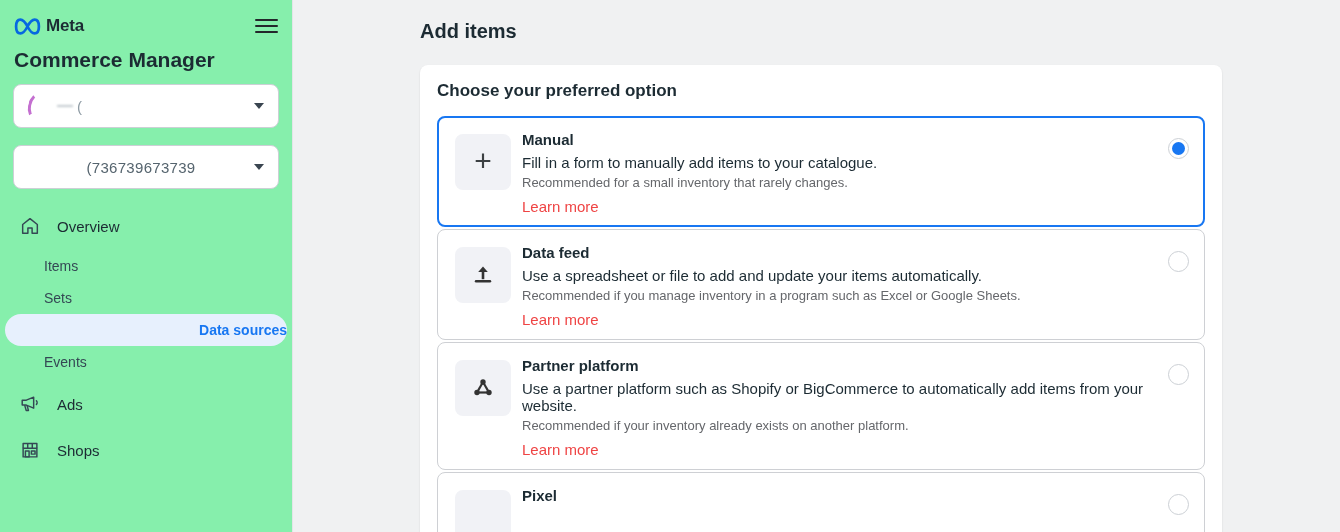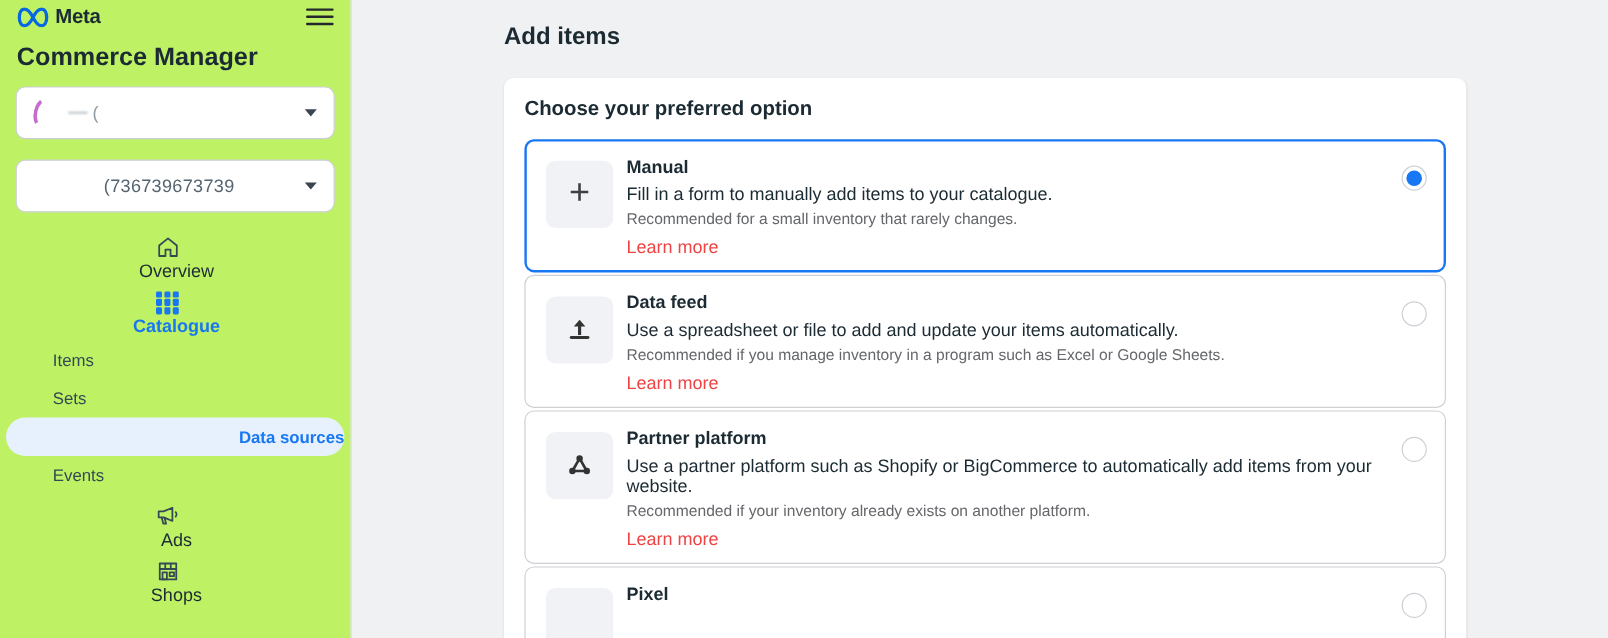--- a/index.html
+++ b/index.html
@@ -7,21 +7,22 @@
   body {
     font-family:"Liberation Sans","DejaVu Sans",sans-serif;
     background:#f0f1f2;
     display:flex;
     color:#1c2b33;
   }
 
   
   .sidebar {
     flex:none; width:293px; height:100%;
-    background:#bef264; border-right:1px solid #e3e5e8;
+    background:#86efac; border-right:1px solid #e3e5e8;
+    padding-top:12px;
   }
   .brand-row { display:flex; align-items:center; padding:2px 14px 0 14px; height:26px; }
   .meta-logo { display:flex; align-items:center; gap:5px; }
   .meta-word { font-size:17px; font-weight:700; color:#1c2b33; letter-spacing:-0.2px; }
   .hamburger { margin-left:auto; width:23px; cursor:pointer; padding:3px 0; }
   .hamburger span { display:block; height:2.6px; background:#23272b; margin:3.4px 0; border-radius:1px; }
 
   .app-title { font-size:21px; font-weight:700; color:#1c2b33; padding:10px 14px 12px 14px; }
 
   .select {
@@ -39,21 +40,21 @@
     border:3px solid transparent; border-left-color:#c46fd0;
     transform:rotate(12deg); margin-right:10px; flex:none;
   }
   .ghost { color:#8d9aa3; filter:blur(0.6px); font-size:15px; white-space:pre; }
   .ghost-id { color:#55646e; filter:blur(0.45px); font-size:15px; margin-left:auto; letter-spacing:0.3px; }
   .ghost-dash { display:inline-block; width:16px; height:2px; background:#c4cbd0; filter:blur(0.8px); vertical-align:middle; margin-right:4px; }
 
   .nav { margin-top:2px; }
   .nav-item {
     display:flex; align-items:center; height:40px; margin-top:6px;
-    padding:0 16px 0 18px; font-size:15px; color:#1c2b33; cursor:pointer;flex-direction:column;
+    padding:0 16px 0 18px; font-size:15px; color:#1c2b33; cursor:pointer;
   }
   .nav-ic { width:24px; height:24px; flex:none; margin-right:15px; display:flex; align-items:center; justify-content:center; }
   .nav-item.catalogue { color:#1877f2; font-weight:700; }
   .grid-ic { width:19px; height:19px; display:grid; grid-template-columns:repeat(3,1fr); gap:1.8px; }
   .grid-ic i { background:#1877f2; border-radius:1.2px; }
 
   .subnav { margin:4px 5px 2px 5px; }
   .sub-item {
     display:flex; align-items:center; height:32px; padding-left:39px;
     font-size:14px; color:#344854; border-radius:16px; cursor:pointer;
@@ -132,39 +133,20 @@
   <nav class="nav">
     <div class="nav-item">
       <span class="nav-ic">
         <svg width="22" height="22" viewBox="0 0 24 24" fill="none" stroke="#344854" stroke-width="1.6" stroke-linejoin="round">
           <path d="M4 10.4 L12 4 L20 10.4 V20 H14.3 V14.2 H9.7 V20 H4 Z"></path>
         </svg>
       </span>
       <span>Overview</span>
     </div>
 
-    <div class="nav-item catalogue">
-      <span class="nav-ic">
-        <span class="grid-ic">
-            <i></i>
-            <i></i>
-            <i></i>
-            <i></i>
-            <i></i>
-            <i></i>
-            <i></i>
-            <i></i>
-            <i></i>
-          </span>
-      </span>
-      <span>Catalogue</span>
-      <svg style="margin-left:auto" width="16" height="16" viewBox="0 0 24 24" fill="none" stroke="#23272b" stroke-width="2.4" stroke-linecap="round" stroke-linejoin="round">
-        <polyline points="6,15 12,9 18,15"></polyline>
-      </svg>
-    </div>
 
     <div class="subnav">
       <div class="sub-item">
         <span>Items</span>
       </div>
       <div class="sub-item">
         <span>Sets</span>
       </div>
       <div class="sub-item active">
         <span>Data sources</span>

